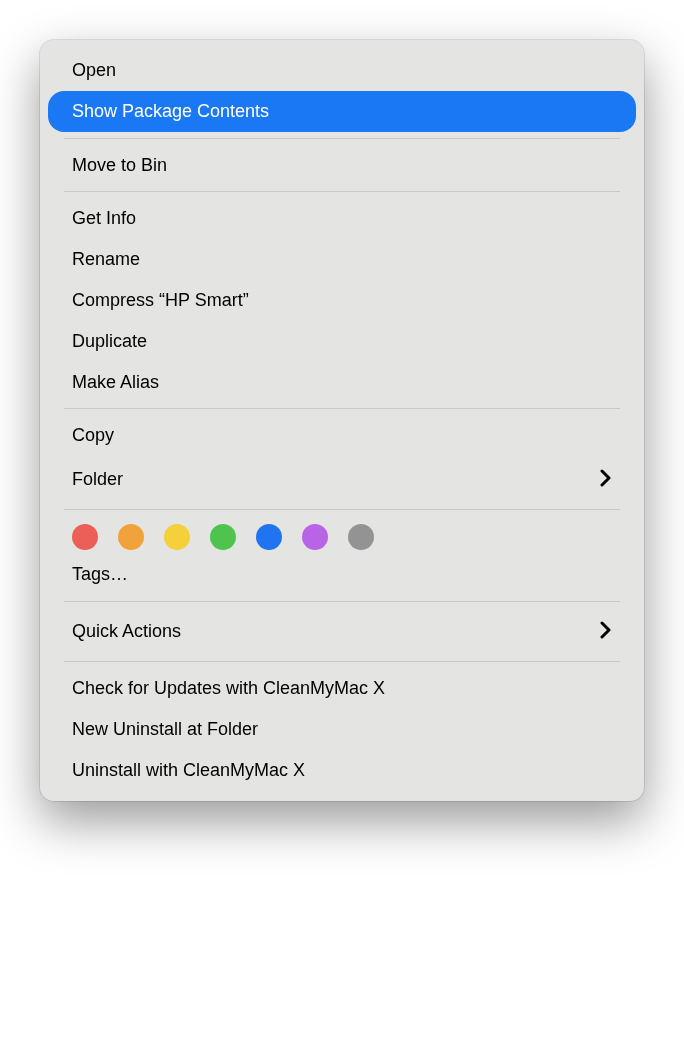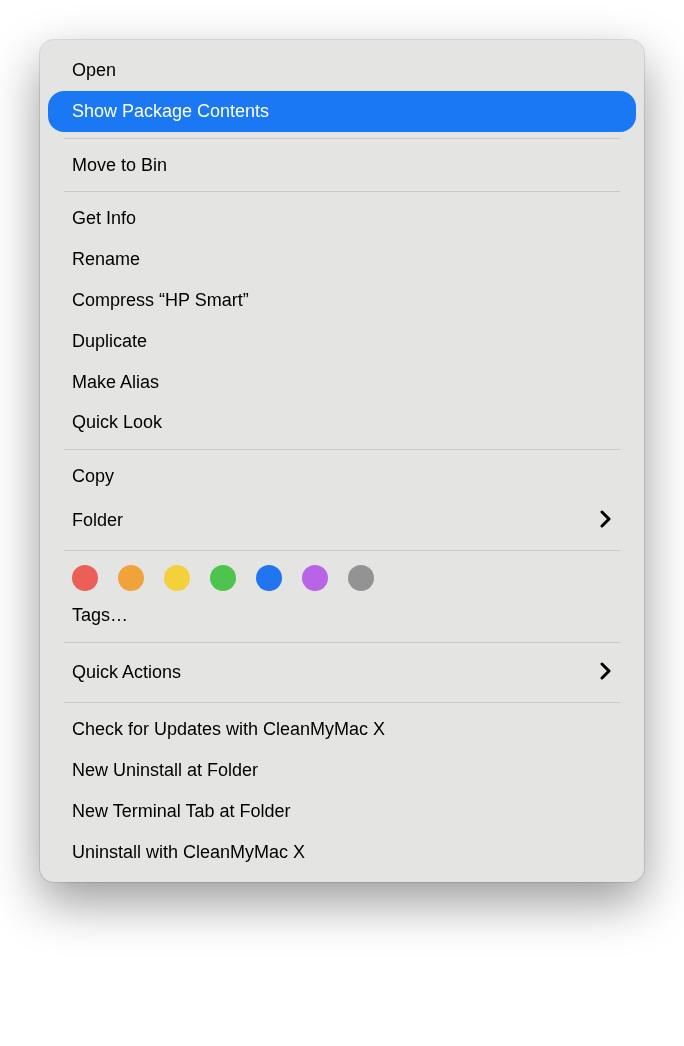--- a/index.html
+++ b/index.html
@@ -101,23 +101,20 @@
   </div>
 
   <div class="menu-item">
     <span class="menu-label">Duplicate</span>
   </div>
 
   <div class="menu-item">
     <span class="menu-label">Make Alias</span>
   </div>
 
-  <div class="menu-item">
-    <span class="menu-label">Quick Look</span>
-  </div>
 
   <div class="separator"></div>
 
   <div class="menu-item">
     <span class="menu-label">Copy</span>
   </div>
 
   <div class="menu-item">
     <span class="menu-label">Folder</span>
     <span class="chevron">
@@ -157,21 +154,18 @@
   <div class="separator"></div>
 
   <div class="menu-item">
     <span class="menu-label">Check for Updates with CleanMyMac X</span>
   </div>
 
   <div class="menu-item">
     <span class="menu-label">New Uninstall at Folder</span>
   </div>
 
-  <div class="menu-item">
-    <span class="menu-label">New Terminal Tab at Folder</span>
-  </div>
 
   <div class="menu-item">
     <span class="menu-label">Uninstall with CleanMyMac X</span>
   </div>
 
 </div>
 
 </body></html>

